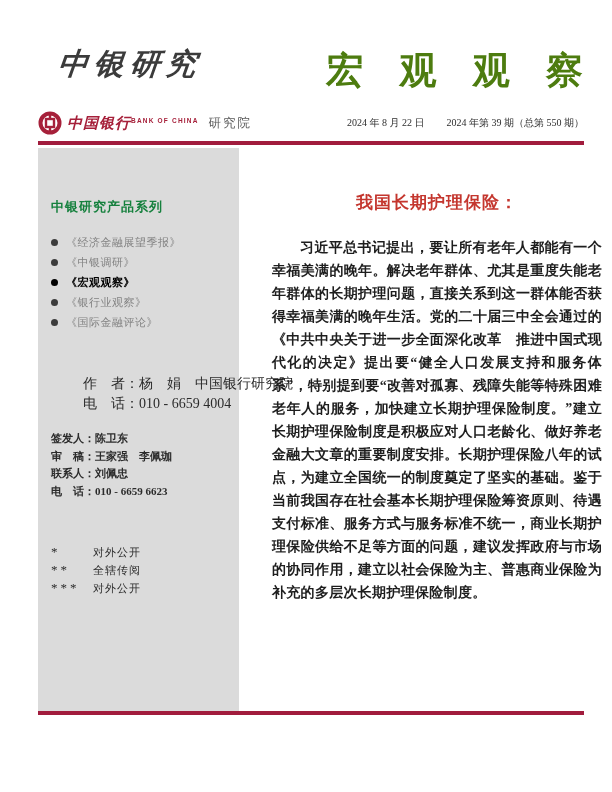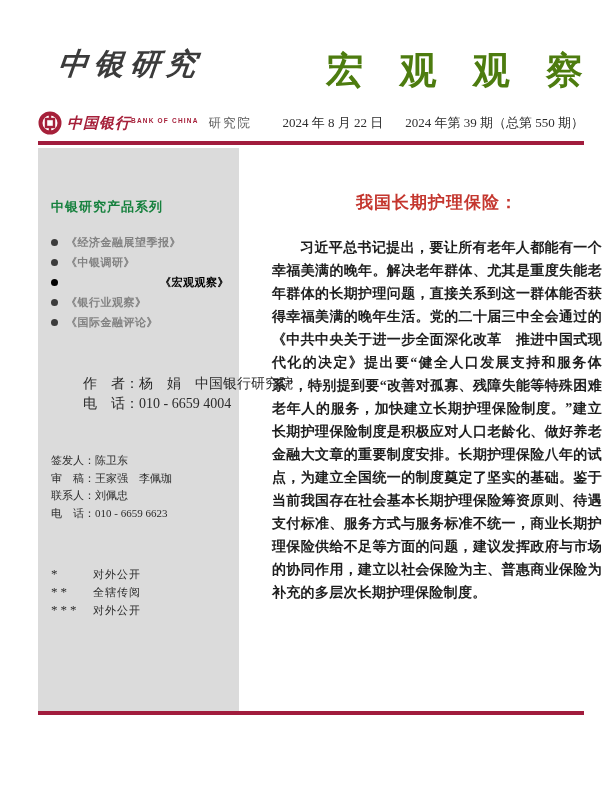--- a/index.html
+++ b/index.html
@@ -73,21 +73,21 @@
     font-size: 12.5px;
     color: #5a5a5a;
     letter-spacing: 2px;
     align-self: center;
     white-space: nowrap;
   }
   .date-area {
     margin-left: auto;
     display: flex;
     gap: 22px;
-    font-size: 13px;
+    font-size: 10px;
     color: #2e2e2e;
     white-space: nowrap;
   }
 
   .rule-top, .rule-bottom {
     position: absolute;
     left: 38px;
     width: 546px;
     height: 4px;
     background: #a11c3d;
@@ -114,34 +114,33 @@
   }
   .series-list { margin-top: 16px; list-style: none; }
   .series-list li {
     display: flex;
     align-items: center;
     height: 20px;
     font-size: 11px;
     color: #828282;
     letter-spacing: 0.5px;
     white-space: nowrap;
-    font-weight: bold;
-  }
-  .series-list li.active { color: #000000; font-weight: bold; justify-content: space-between; }
+  }
+  .series-list li.active { color: #000000; font-weight: bold; }
   .dot {
     width: 7px; height: 7px;
     border-radius: 50%;
     background: #3c3c3c;
     margin-right: 8px;
     flex: 0 0 auto;
   }
   .series-list li.active .dot { background: #000000; }
 
   .author-block { margin-top: 42px; font-size: 14px; color: #2b2b2b; line-height: 20px; white-space: nowrap; margin-left: 32px; }
-  .sign-block   { margin-top: 38px; font-size: 11px; color: #2b2b2b; line-height: 17.5px; white-space: nowrap; }
+  .sign-block   { margin-top: 16px; font-size: 11px; color: #2b2b2b; line-height: 17.5px; white-space: nowrap; font-weight: bold; }
   .legend-block { margin-top: 43px; font-size: 11px; color: #2b2b2b; line-height: 18px; }
   .legend-row { display: flex; align-items: baseline; }
   .legend-stars {
     width: 42px;
     letter-spacing: 3px;
     font-size: 13px;
     color: #2b2b2b;
     flex: 0 0 auto;
   }
   .legend-label { letter-spacing: 1px; }

